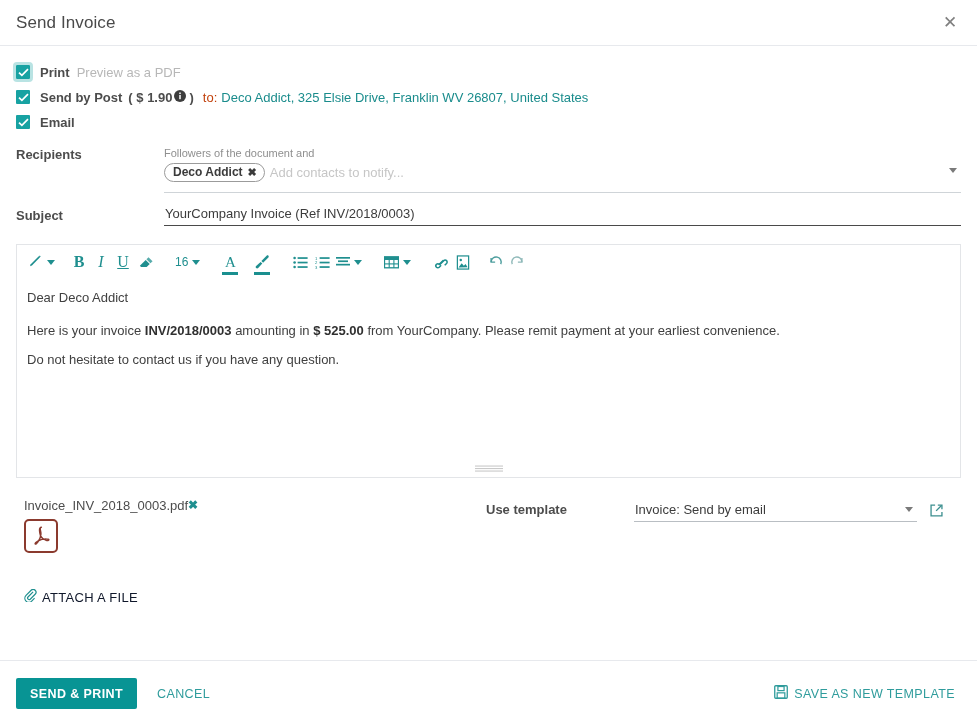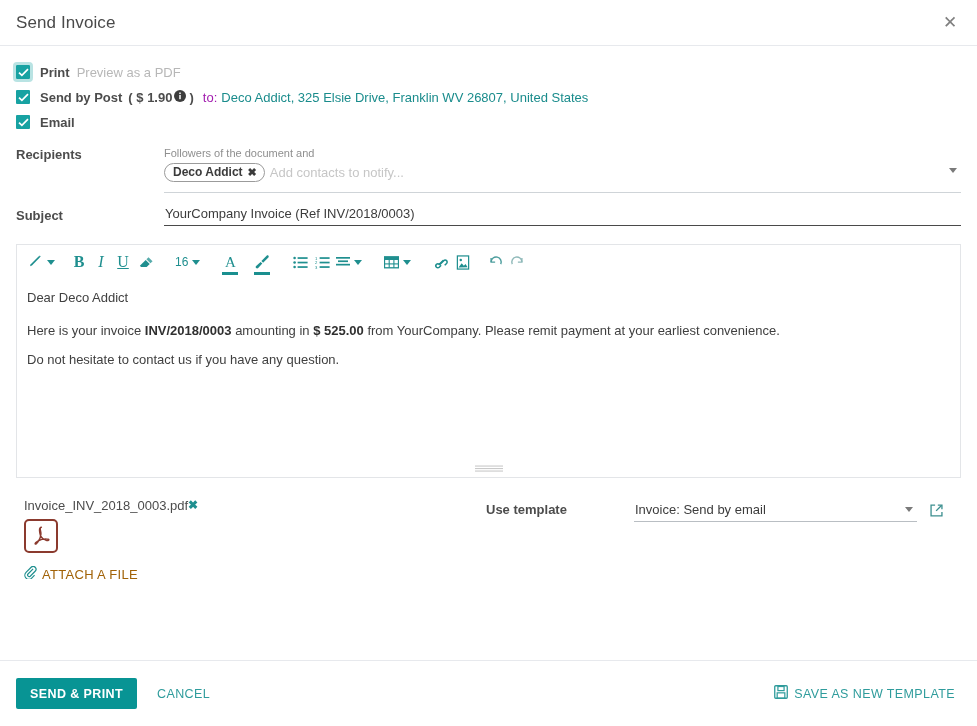--- a/index.html
+++ b/index.html
@@ -70,21 +70,21 @@
     color: #b7b7b7;
     margin-left: 7px;
     font-size: 13px;
   }
   .opt-price { font-weight: bold; color: #4c4c4c; margin-left: 6px; }
   .info-dot {
     display: inline-block;
     vertical-align: -2px;
     margin: 0 2px;
   }
-  .opt-to { color: #a21caf; margin-left: 9px; }
+  .opt-to { color: #c2410c; margin-left: 9px; }
   .opt-addr { color: #1a8c8c; margin-left: 4px; }
 
   
   .field-row { display: flex; margin-top: 11px; }
   .field-label {
     width: 148px;
     flex: 0 0 148px;
     font-weight: bold;
     color: #4c4c4c;
     font-size: 13px;
@@ -237,22 +237,22 @@
     width: 34px; height: 34px;
     border: 2px solid #8b3a2e;
     border-radius: 5px;
     display: flex;
     align-items: center;
     justify-content: center;
     cursor: pointer;
     background: #fff;
   }
   .attach-link {
-    margin-top: 13px;
-    color: #a16207;
+    margin-top: 36px;
+    color: #0f172a;
     font-size: 13px;
     letter-spacing: .3px;
     display: inline-flex;
     align-items: center;
     cursor: pointer;
   }
   .attach-link .clip { margin-right: 5px; }
 
   .tpl-col { flex: 1 1 auto; display: flex; align-items: flex-start; padding-top: 4px; }
   .tpl-label {

